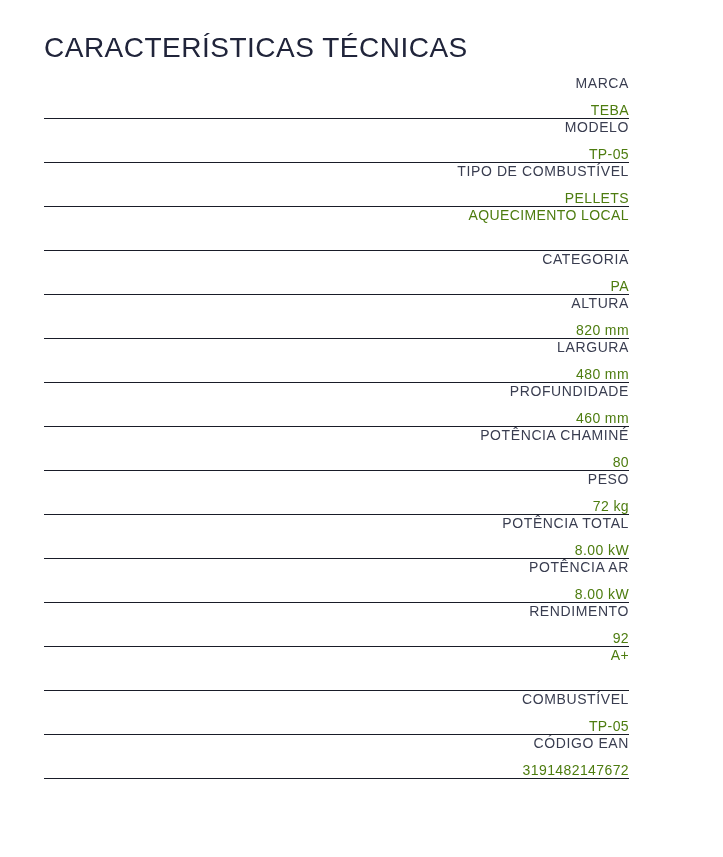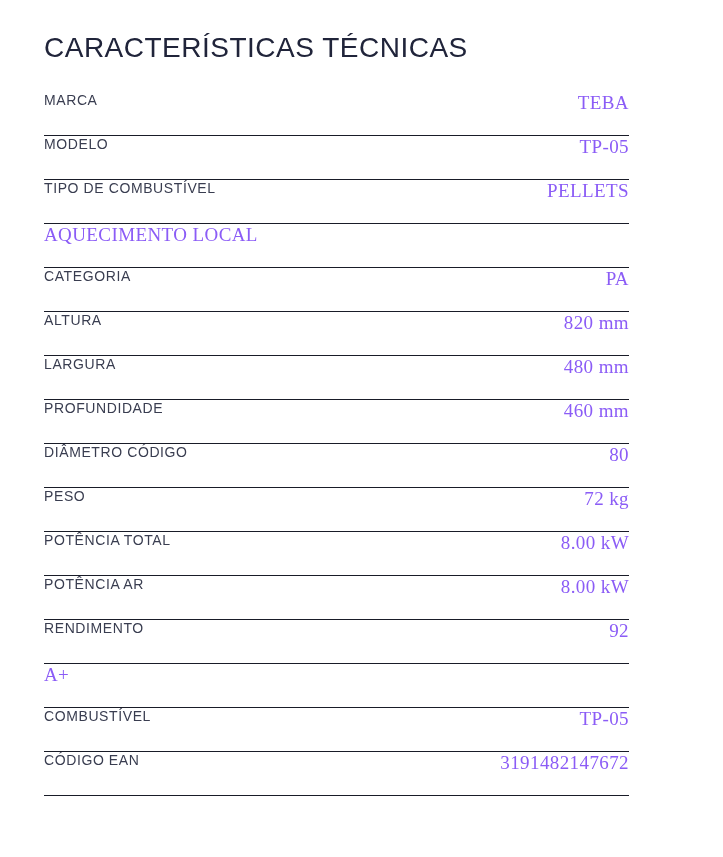--- a/index.html
+++ b/index.html
@@ -14,45 +14,45 @@
     width: 585px;
     margin-left: 44px;
     padding-top: 32px;
   }
   .page-title {
     font-size: 28px;
     font-weight: 500;
     letter-spacing: 0.5px;
     color: #20243a;
     line-height: 32px;
-    margin-bottom: 28px;
+    margin-bottom: 11px;
   }
   .spec-table {
     width: 100%;
   }
   .spec-row {
     display: flex;
     justify-content: space-between;
-    align-items: flex-start;
+    align-items: flex-end;
     height: 44px;
     border-bottom: 1.5px solid #191c28;
+    flex-direction: column;
   }
   .spec-label {
     font-size: 14px;
     letter-spacing: 0.6px;
     color: #393d50;
     white-space: nowrap;
   }
   .spec-value {
-    font-size: 19px;
+    font-size: 14px;
     letter-spacing: 0.4px;
-    color: #8b5cf6;
+    color: #4d7c0f;
     text-align: right;
     white-space: nowrap;
-    font-family: Liberation Serif, serif;
   }
 </style>
 </head>
 <body>
 
 <div class="container">
   <h1 class="page-title">CARACTERÍSTICAS TÉCNICAS</h1>
 
   <div class="spec-table">
 
@@ -90,21 +90,21 @@
     <span class="spec-label">LARGURA</span>
     <span class="spec-value">480 mm</span>
   </div>
 
   <div class="spec-row">
     <span class="spec-label">PROFUNDIDADE</span>
     <span class="spec-value">460 mm</span>
   </div>
 
   <div class="spec-row">
-    <span class="spec-label">DIÂMETRO CÓDIGO</span>
+    <span class="spec-label">POTÊNCIA CHAMINÉ</span>
     <span class="spec-value">80</span>
   </div>
 
   <div class="spec-row">
     <span class="spec-label">PESO</span>
     <span class="spec-value">72 kg</span>
   </div>
 
   <div class="spec-row">
     <span class="spec-label">POTÊNCIA TOTAL</span>

